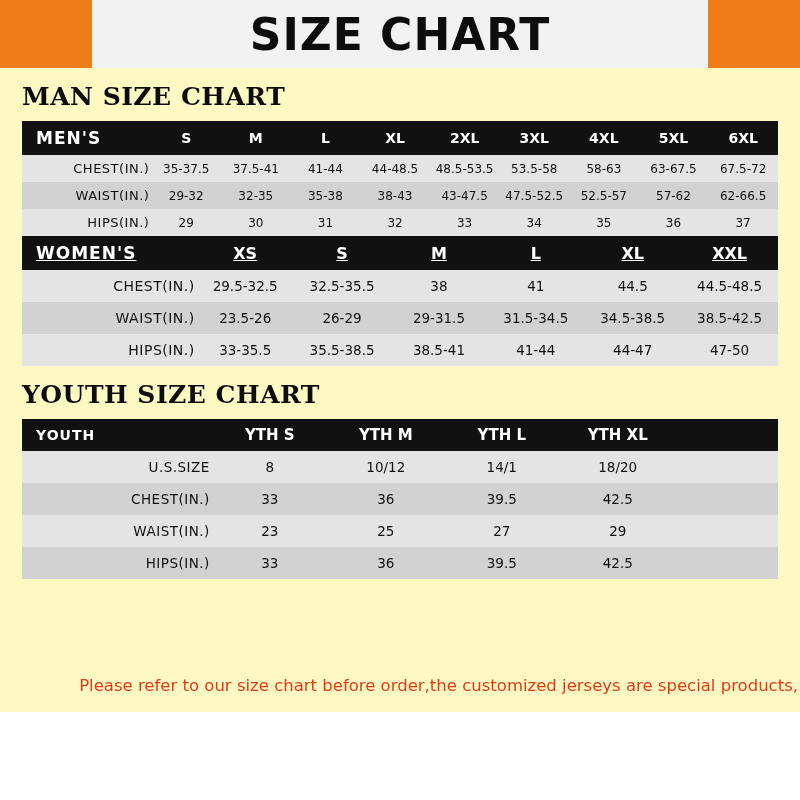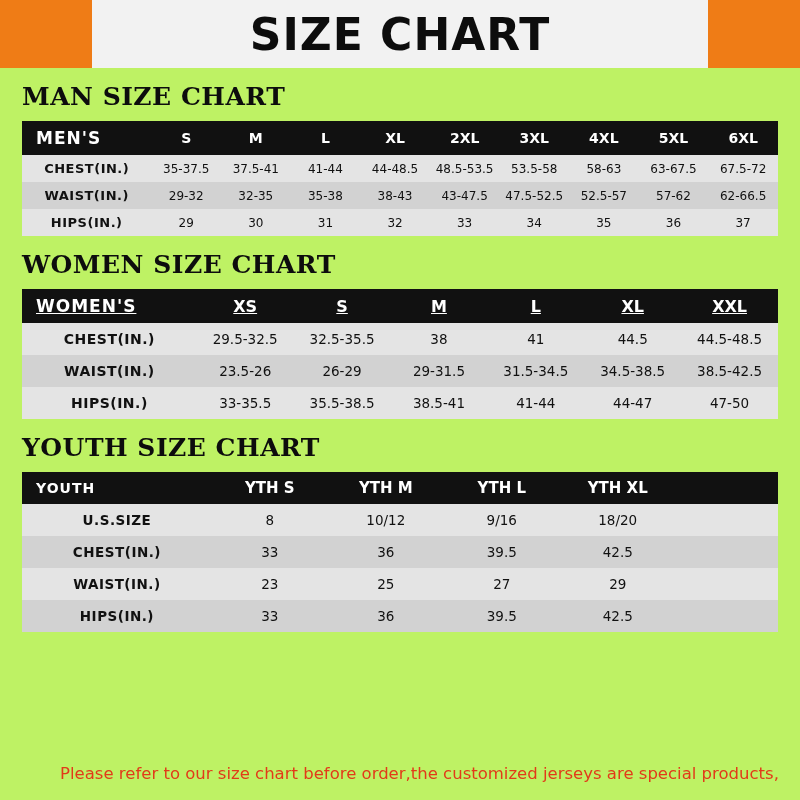--- a/index.html
+++ b/index.html
@@ -9,22 +9,22 @@
   body {
     width: 800px;
     height: 800px;
     background: #ffffff;
     font-family: "DejaVu Sans", sans-serif;
     overflow: hidden;
   }
   .page {
     position: relative;
     width: 800px;
-    height: 800px;
-    background: #bef264;
+    height: 712px;
+    background: #fef9c3;
     box-sizing: border-box;
     display: flex;
     flex-direction: column;
   }
   
   .banner {
     position: relative;
     height: 68px;
     background: #f2f2f2;
     display: flex;
@@ -97,47 +97,48 @@
   .size-table tbody td {
     padding: 6px 2px;
   }
   .size-table tbody tr:nth-child(odd) {
     background: #e4e4e4;
   }
   .size-table tbody tr:nth-child(even) {
     background: #d2d2d2;
   }
   .size-table tbody td.rowlabel {
-    font-weight: bold;
+    font-weight: normal;
     letter-spacing: 0.5px;
+    text-align: right;
   }
   
   #men-table thead th { font-size: 14px; }
   #men-table thead th.rowlabel { font-size: 17px; }
   #men-table tbody td { font-size: 12px; }
   #men-table tbody td.rowlabel { font-size: 13px; }
   
   #women-table thead th { font-size: 16px; text-decoration: underline; }
   #women-table thead th.rowlabel { font-size: 17px; }
   #women-table tbody td { font-size: 13.5px; padding: 8px 2px; }
   #women-table tbody td.rowlabel { font-size: 14px; }
   
   #youth-table thead th { font-size: 15px; }
   #youth-table thead th.rowlabel { font-size: 14px; }
   #youth-table tbody td { font-size: 13.5px; padding: 8px 2px; margin-top: 48px; }
   #youth-table tbody td.rowlabel { font-size: 13.5px; }
   
   .footer-note {
     margin-top: auto;
-    padding: 10px 8px 14px 18px;
+    padding: 10px 2px 14px 18px;
     color: #e23a19;
     font-family: "DejaVu Sans", sans-serif;
     font-size: 16.5px;
     line-height: 1.45;
-    text-align: center;
+    text-align: right;
     margin-left: 29px;
   }
   .footer-note div { white-space: nowrap; }
 </style>
 </head>
 <body>
 
 <div class="page">
 
   <div class="banner">
@@ -196,21 +197,20 @@
           <td>34</td>
           <td>35</td>
           <td>36</td>
           <td>37</td>
         </tr>
       </tbody>
     </table>
   </div>
 
   <div class="section">
-    <div class="section-title">WOMEN SIZE CHART</div>
     <table class="size-table" id="women-table">
       <thead>
         <tr>
           <th class="rowlabel" style="width:21%">WOMEN'S</th>
           <th>XS</th>
           <th>S</th>
           <th>M</th>
           <th>L</th>
           <th>XL</th>
           <th>XXL</th>
@@ -259,21 +259,21 @@
           <th>YTH L</th>
           <th>YTH XL</th>
           <th style="width:13%"></th>
         </tr>
       </thead>
       <tbody>
         <tr>
           <td class="rowlabel">U.S.SIZE</td>
           <td>8</td>
           <td>10/12</td>
-          <td>9/16</td>
+          <td>14/1</td>
           <td>18/20</td>
           <td></td>
         </tr>
         <tr>
           <td class="rowlabel">CHEST(IN.)</td>
           <td>33</td>
           <td>36</td>
           <td>39.5</td>
           <td>42.5</td>
           <td></td>

